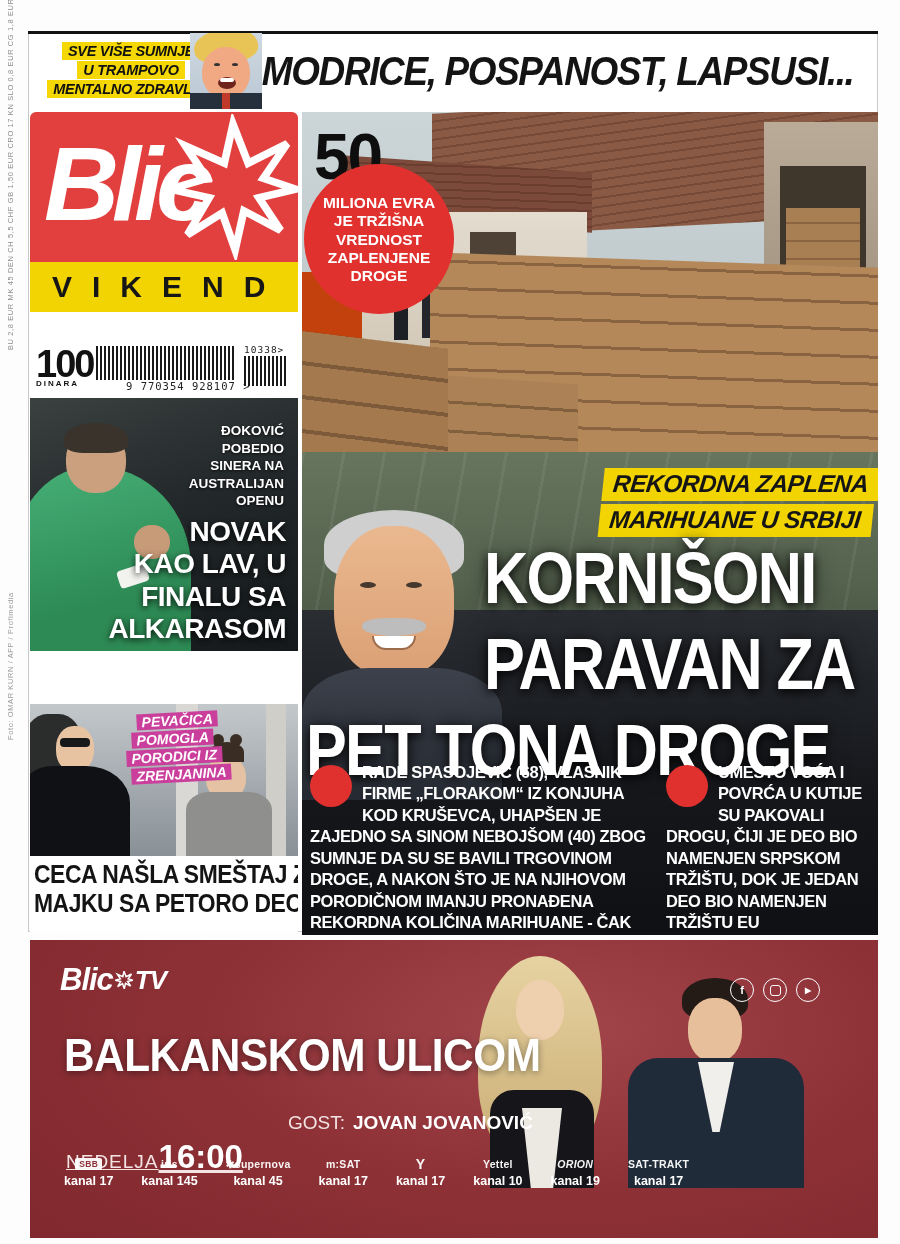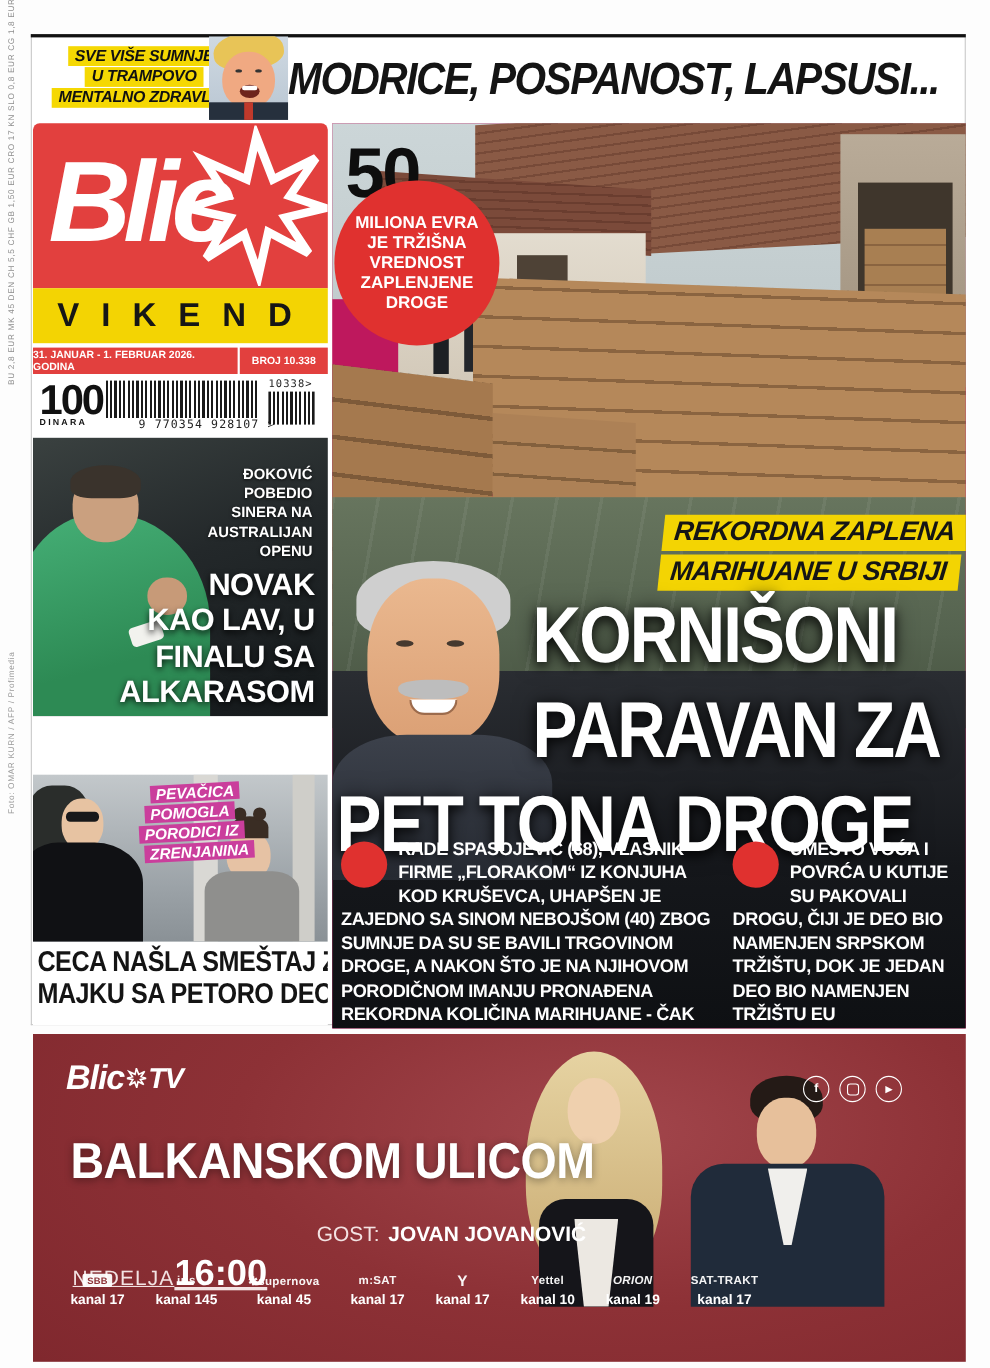--- a/index.html
+++ b/index.html
@@ -37,21 +37,21 @@
   .djok .head{position:absolute;right:12px;top:118px;text-align:right;color:#fff;font-size:28px;font-weight:900;line-height:1.16;letter-spacing:-.5px;text-shadow:0 2px 6px rgba(0,0,0,.85);}
 
   
   .ceca{left:30px;top:704px;width:268px;height:228px;overflow:hidden;background:#fff;}
   .cecaphoto{position:absolute;left:0;top:0;width:268px;height:152px;background:linear-gradient(180deg,#c3c8cb,#9aa1a6 70%,#8a9196);overflow:hidden;}
   .badge{position:absolute;left:108px;top:8px;transform:rotate(-3deg);}
   .badge span{display:block;background:#ca3e9c;color:#fff;font-weight:900;font-style:italic;font-size:14px;padding:0 5px;margin-bottom:2px;width:max-content;}
   .cecahead{position:absolute;left:4px;top:156px;color:#141414;font-size:26px;font-weight:900;line-height:1.12;letter-spacing:-.5px;}
 
   
-  .mainstory{left:302px;top:112px;width:576px;height:823px;overflow:hidden;background:#be185d;}
+  .mainstory{left:302px;top:112px;width:576px;height:823px;overflow:hidden;background:#c2410c;}
   .scene,.scene div{position:absolute;}
   .statnum{position:absolute;left:12px;top:8px;color:#0e0e0e;font-size:64px;font-weight:900;letter-spacing:-2px;}
   .statcircle{position:absolute;left:2px;top:52px;width:150px;height:150px;border-radius:50%;background:#e0312f;color:#fff;text-align:center;padding-top:30px;box-sizing:border-box;font-size:15.5px;font-weight:900;line-height:1.18;}
   .ybanner{position:absolute;right:0;top:356px;text-align:left;transform:skewX(-6deg);}
   .ybanner span{display:block;background:#f3d403;color:#151515;font-weight:900;font-style:italic;font-size:24.5px;padding:2px 12px 3px 10px;margin-bottom:3px;width:max-content;letter-spacing:-.5px;}
   .mainhead{position:absolute;color:#fff;font-weight:900;font-size:72px;letter-spacing:-2px;line-height:1;text-shadow:0 3px 10px rgba(0,0,0,.85),0 0 22px rgba(0,0,0,.55);}
   .para{position:absolute;color:#fff;font-size:16.5px;font-weight:800;line-height:1.3;letter-spacing:-.4px;}
   .bullet{float:left;width:42px;height:42px;border-radius:50%;background:#e0312f;margin:3px 10px 4px 0;}
 
   
@@ -103,24 +103,20 @@
     <span class="condc">MODRICE, POSPANOST, LAPSUSI...</span>
   </div>
 
   <div class="abs logoblock">
     <svg class="abs" style="left:138px;top:2px;" width="130" height="146" viewBox="0 0 120 120">
       <path d="M60,2 L74,38 L110,20 L88,52 L118,62 L84,70 L104,100 L70,82 L62,118 L50,84 L18,104 L38,70 L2,62 L36,52 L16,22 L52,38 Z" fill="none" stroke="#ffffff" stroke-width="7" stroke-linejoin="miter"></path>
     </svg>
     <div class="logoword">Blic</div>
   </div>
   <div class="abs vikend">VIKEND</div>
-  <div class="abs datestrip">
-    <div style="width:186px;">31. JANUAR - 1. FEBRUAR 2026. GODINA</div>
-    <div style="flex:1;">BROJ 10.338</div>
-  </div>
   <div class="abs price100">
     <div class="v">100</div>
     <div class="u">DINARA</div>
   </div>
   <div class="abs barcode" style="left:96px;top:346px;width:138px;height:34px;"></div>
   <div class="abs bcnum" style="left:90px;top:380px;margin-left:36px;">9 770354 928107 &gt;</div>
   <div class="abs bcnum" style="left:244px;top:344px;font-size:9.5px;">10338&gt;</div>
   <div class="abs barcode" style="left:244px;top:356px;width:42px;height:30px;"></div>
 
   <div class="abs djok">

